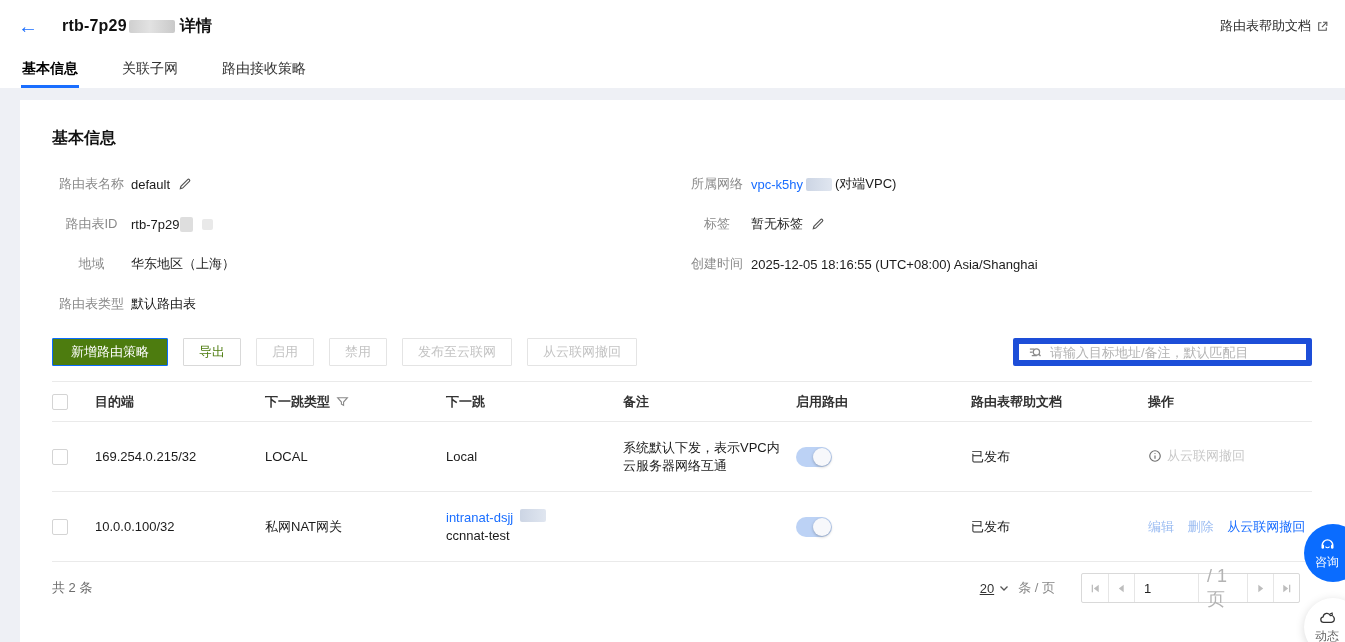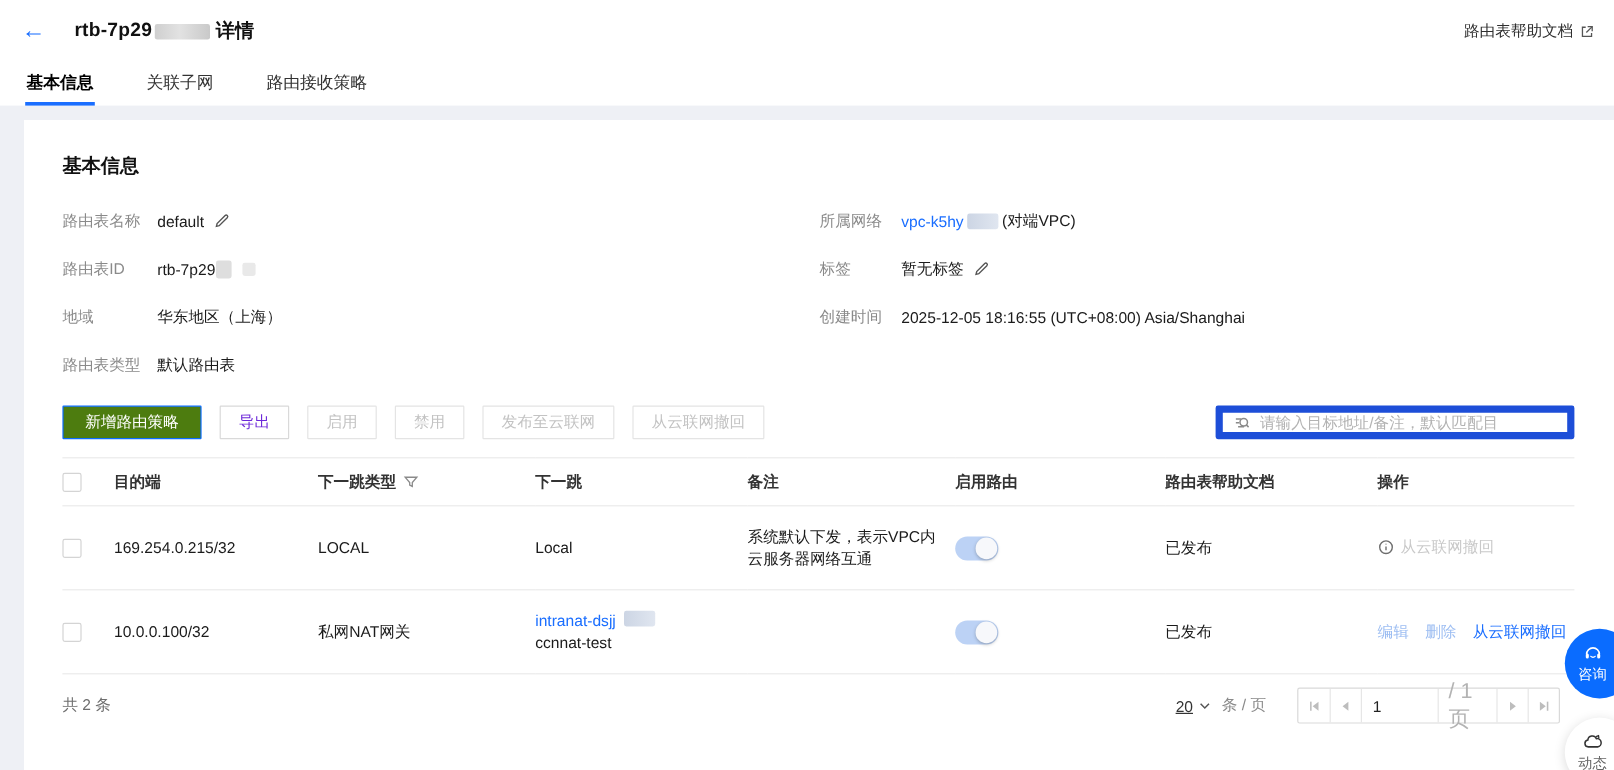--- a/index.html
+++ b/index.html
@@ -26,31 +26,31 @@
 
   
   .card { position:absolute; left:20px; top:100px; right:0; bottom:0; background:#fff; padding:28px 33px 0 32px; }
   .section-title { font-size:16px; font-weight:bold; color:#111; margin-bottom:25px; }
 
   .info-grid { display:flex; }
   .info-col { display:flex; flex-direction:column; }
   .info-col.left { width:631px; }
   .info-col.right { flex:1; }
   .info-row { display:flex; align-items:center; height:20px; margin-bottom:20px; font-size:13px; }
-  .info-label { color:#8a8a8a; }
+  .info-label { color:#8a8a8a;text-align:center; }
   .info-col.left .info-label { min-width:79px; }
   .info-col.right .info-label { min-width:68px; }
   .info-value { color:#1b1b1b; display:flex; align-items:center; }
   .blue-link { color:#1a6eff; cursor:pointer; }
   .edit-icon { margin-left:8px; cursor:pointer; display:inline-flex; }
 
   
   .toolbar { display:flex; align-items:center; margin-top:4px; }
   .btn { height:28px; line-height:26px; font-size:13px; padding:0 15px; margin-right:15px;
-         background:#fff; border:1px solid #d9d9d9; color:#6d28d9; border-radius:1px; cursor:pointer; text-align:center; }
+         background:#fff; border:1px solid #d9d9d9; color:#4d7c0f; border-radius:1px; cursor:pointer; text-align:center; }
   .btn-primary { background:#4d7c0f; border-color:#0a6cff; color:#fff; padding:0 18px; }
   .btn-disabled { color:#c3c3c3; border-color:#e4e4e4; cursor:default; }
   .search-box { margin-left:auto; width:299px; height:28px; border:6px solid #1d4ed8; border-radius:2px;
                 display:flex; align-items:center; padding:0 9px; background:#fff; }
   .search-box input { border:0; outline:0; flex:1; margin-left:7px; font-size:13px; color:#333;
                       font-family:inherit; background:transparent; }
   .search-box input::placeholder { color:#b3b3b3; }
 
   
   table { width:100%; border-collapse:collapse; margin-top:15px; font-size:13px; color:#1b1b1b; table-layout:fixed; }

